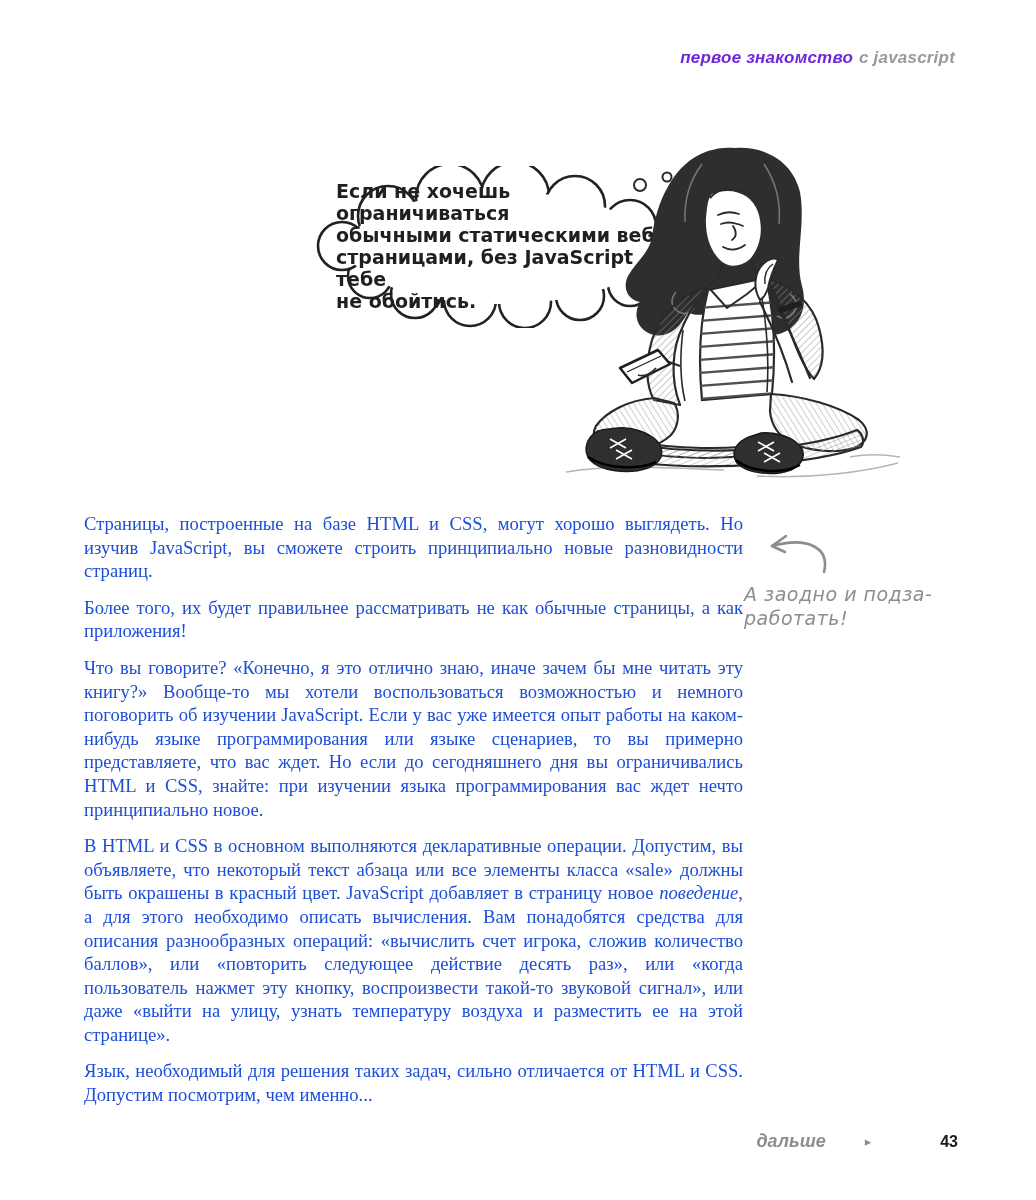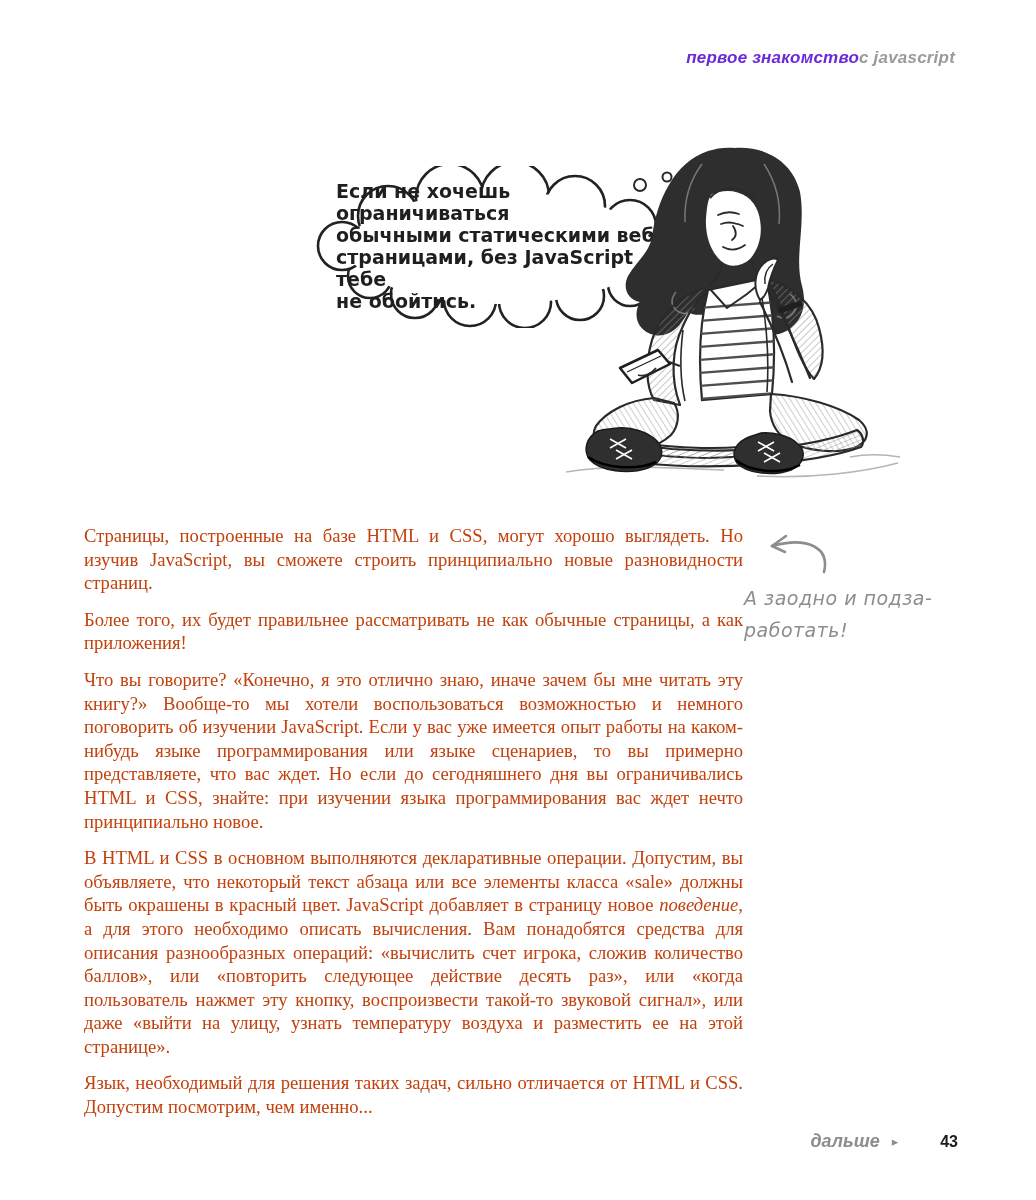--- a/index.html
+++ b/index.html
@@ -7,50 +7,51 @@
     position:relative;width:1036px;height:1200px;background:#ffffff;overflow:hidden;
     font-family:"Liberation Serif",serif;color:#1c1c1c;
   }
   
   .header{
     position:absolute;top:48px;right:81px;
     font-family:"Liberation Sans",sans-serif;font-style:italic;font-weight:bold;
     font-size:17px;letter-spacing:.2px;white-space:nowrap;
   }
   .header .dark{color:#6d28d9;}
-  .header .gray{color:#9a9a9a;margin-left:0;}
+  .header .gray{color:#9a9a9a;margin-left:6px;}
   
   .cloud{position:absolute;left:308px;top:166px;width:384px;height:162px;}
   .cloud svg{position:absolute;left:0;top:0;}
   .cloud-text{
     position:absolute;left:28px;top:22px;right:28px;bottom:24px;
     display:flex;align-items:center;justify-content:center;
     font-family:"DejaVu Sans",sans-serif;font-weight:600;font-size:19px;
     line-height:22px;color:#1f1f1f;white-space:pre-line;
   }
   
   .figure{position:absolute;left:552px;top:142px;width:384px;height:344px;}
   
   .body-text{position:absolute;left:84px;top:512px;width:659px;}
   .body-text p{
-    margin:12px 0 13px 0;font-size:18.6px;line-height:23.6px;text-align:justify;
-    color:#c2410c;
+    margin:0 0 13px 0;font-size:18.6px;line-height:23.6px;text-align:justify;
+    color:#1d4ed8;
   }
   .run-italic{font-style:italic;}
   
   .side-note{position:absolute;left:738px;top:522px;width:240px;color:#8d8d8d;}
   .side-note .note-text{
     margin-top:2px;margin-left:6px;
     font-family:"DejaVu Sans",sans-serif;font-style:italic;
-    font-size:19px;line-height:32px;white-space:pre-line;letter-spacing:.5px;
+    font-size:19px;line-height:24px;white-space:pre-line;letter-spacing:.5px;
   }
   
   .footer{
     position:absolute;top:1131px;right:78px;display:flex;align-items:baseline;
     font-family:"Liberation Sans",sans-serif;
+    gap:27px;
   }
   .footer .next{font-style:italic;font-weight:bold;font-size:18px;color:#8d8d8d;}
   .footer .tri{font-size:13px;color:#8d8d8d;margin-left:12px;position:relative;top:-1px;}
   .footer .pagenum{font-weight:bold;font-size:16px;color:#1c1c1c;margin-left:42px;}
 </style>
 </head>
 <body>
 
 <div id="page">
 

